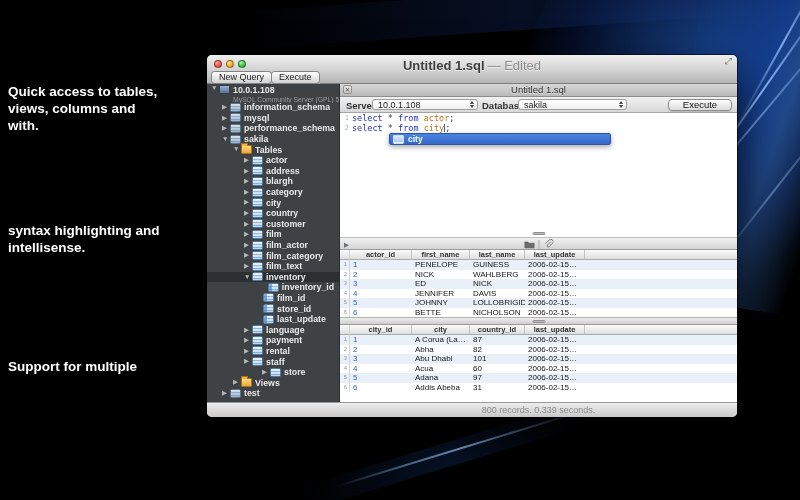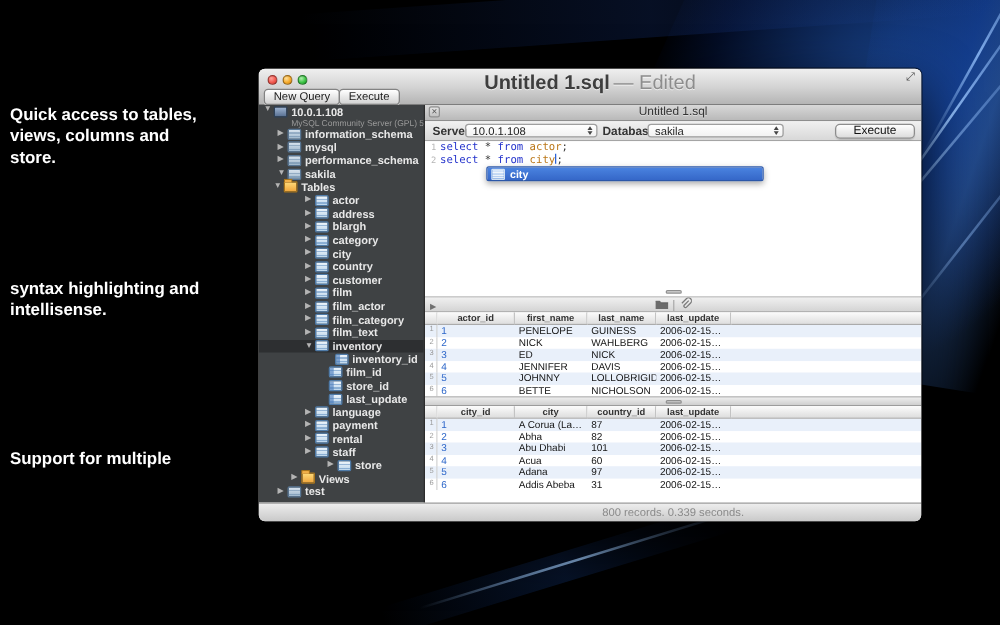--- a/index.html
+++ b/index.html
@@ -38,21 +38,21 @@
     box-shadow:0 18px 45px rgba(0,0,0,.85),0 0 0 1px rgba(0,0,0,.55);}
 
   .chrome{position:absolute;left:0;top:0;right:0;height:29px;
     background:linear-gradient(#efefef,#d2d2d2 55%,#b5b5b5);
     border-bottom:1px solid #7d7d7d;box-sizing:border-box;}
   .lights{position:absolute;left:7px;top:5px;display:flex;gap:4px;}
   .light{width:8px;height:8px;border-radius:50%;box-sizing:border-box;border:1px solid rgba(0,0,0,.35);}
   .l-red{background:radial-gradient(circle at 35% 30%,#ffa49c,#f0544b 60%,#c43a31);}
   .l-yellow{background:radial-gradient(circle at 35% 30%,#ffe2a0,#f5a623 60%,#c77f17);}
   .l-green{background:radial-gradient(circle at 35% 30%,#b4efb0,#35c13f 60%,#1f8f2a);}
-  .wtitle{position:absolute;top:3px;left:0;right:0;text-align:center;font-size:16px;
+  .wtitle{position:absolute;top:3px;left:0;right:0;text-align:center;font-size:13px;
     font-weight:700;color:#3e3e3e;text-shadow:0 1px 0 rgba(255,255,255,.6);}
   .wtitle .edited{color:#8d8d8d;font-weight:400;margin-left:3px;}
   .expand-ic{position:absolute;right:5px;top:1px;font-size:9px;color:#555;}
   .tb-btn{position:absolute;top:16px;height:13px;font-size:9px;color:#1a1a1a;
     background:linear-gradient(#ffffff,#d2d2d2);border:1px solid #828282;border-radius:3.5px;
     line-height:11px;padding:0 7px;box-sizing:border-box;box-shadow:0 1px 0 rgba(255,255,255,.5);}
   .btn-newquery{left:4px;} .btn-exec{left:64px;}
 
   
   .sidebar{position:absolute;left:0;top:29px;width:133px;height:318px;background:#3f4244;
@@ -155,21 +155,21 @@
   <div class="streak st3"></div>
   <div class="streak st4"></div>
   <div class="topband"></div>
   <div class="arcband"></div>
   <div class="arcline"></div>
 </div>
 
 <div class="caption cap0">
     <div>Quick access to tables,</div>
     <div>views, columns and</div>
-    <div>store.</div>
+    <div>with.</div>
   </div>
 <div class="caption cap1">
     <div>syntax highlighting and</div>
     <div>intellisense.</div>
   </div>
 <div class="caption cap2">
     <div>Support for multiple</div>
   </div>
 
 <div class="window">
@@ -211,21 +211,21 @@
         <div class="trow" style="padding-left: 15px;">
           <span class="arr">▶</span>
           <span class="ico ic-database"></span>
           <span class="tlabel">performance_schema</span>
         </div>
         <div class="trow" style="padding-left: 15px;">
           <span class="arr">▼</span>
           <span class="ico ic-database"></span>
           <span class="tlabel">sakila</span>
         </div>
-        <div class="trow" style="padding-left: 12px;">
+        <div class="trow" style="padding-left: 26px;">
           <span class="arr">▼</span>
           <span class="ico ic-folder"></span>
           <span class="tlabel">Tables</span>
         </div>
         <div class="trow" style="padding-left: 37px;">
           <span class="arr">▶</span>
           <span class="ico ic-table"></span>
           <span class="tlabel">actor</span>
         </div>
         <div class="trow" style="padding-left: 37px;">

